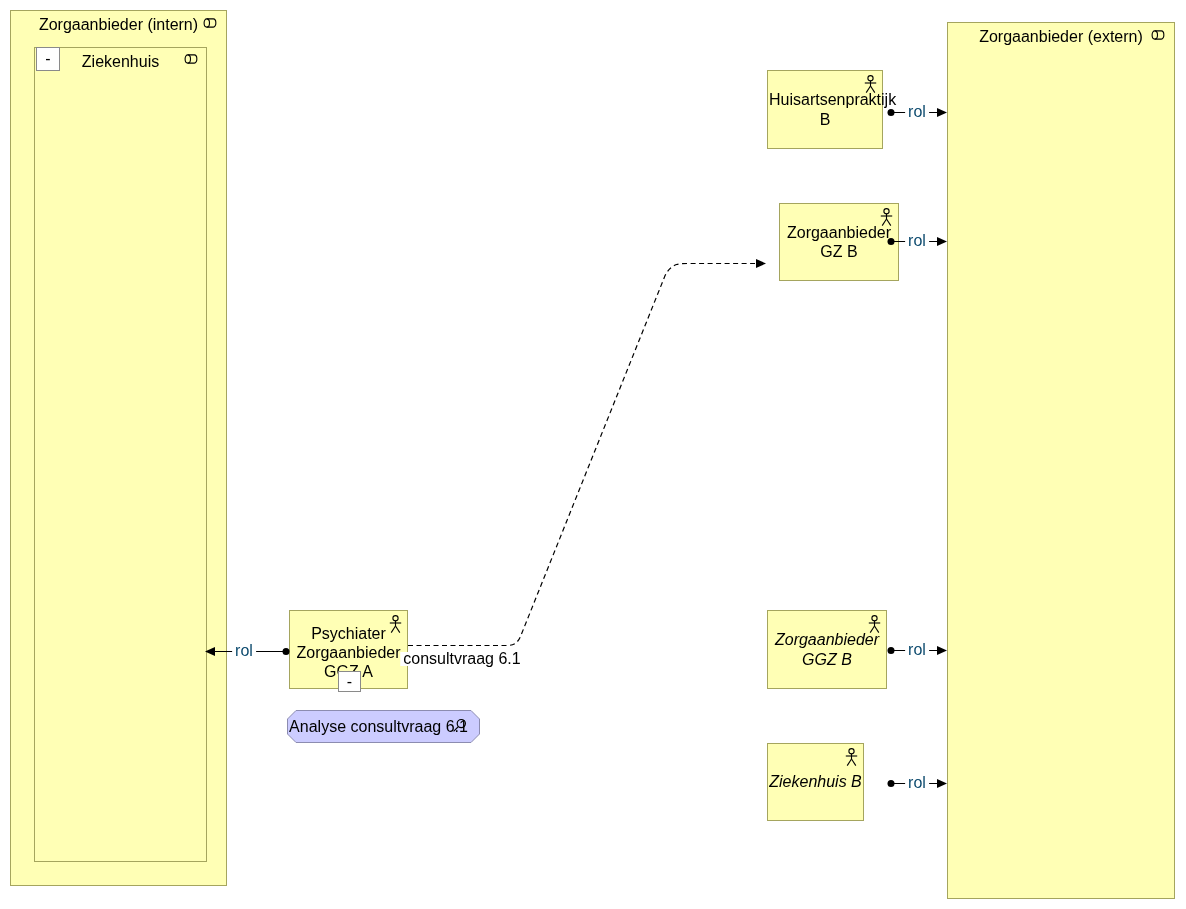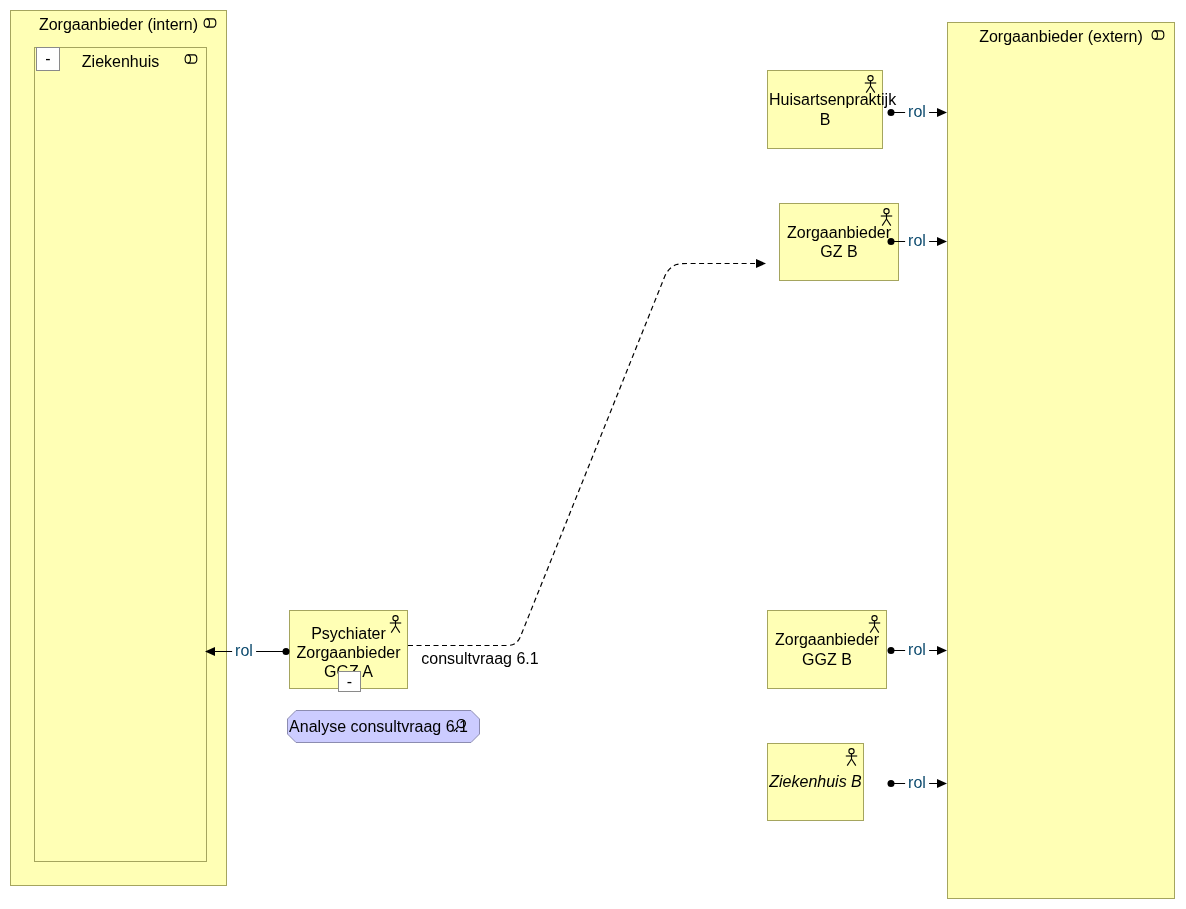--- a/index.html
+++ b/index.html
@@ -122,21 +122,21 @@
         <circle class="icon-stroke" cx="6.5" cy="3.2" r="2.6" stroke-width="1.1"></circle>
         <line class="icon-stroke" x1="6.5" y1="5.8" x2="6.5" y2="11" stroke-width="1.1"></line>
         <line class="icon-stroke" x1="0.8" y1="8" x2="12.2" y2="8" stroke-width="1.1"></line>
         <line class="icon-stroke" x1="6.5" y1="11" x2="2.2" y2="17.6" stroke-width="1.1"></line>
         <line class="icon-stroke" x1="6.5" y1="11" x2="10.8" y2="17.6" stroke-width="1.1"></line>
       </svg>
     </span>
     <span class="node-label">Zorgaanbieder GZ B</span>
   </div>
 
-  <div class="node biz actor-box" style="left:767px;top:610px;width:120px;height:79px;">
+  <div class="node biz actor-box" style="left:767px;top:610px;width:120px;height:79px;font-style:italic;">
     <span class="corner-icon actor-icon">
       <svg width="13" height="19" viewBox="0 0 13 19">
         <circle class="icon-stroke" cx="6.5" cy="3.2" r="2.6" stroke-width="1.1"></circle>
         <line class="icon-stroke" x1="6.5" y1="5.8" x2="6.5" y2="11" stroke-width="1.1"></line>
         <line class="icon-stroke" x1="0.8" y1="8" x2="12.2" y2="8" stroke-width="1.1"></line>
         <line class="icon-stroke" x1="6.5" y1="11" x2="2.2" y2="17.6" stroke-width="1.1"></line>
         <line class="icon-stroke" x1="6.5" y1="11" x2="10.8" y2="17.6" stroke-width="1.1"></line>
       </svg>
     </span>
     <span class="node-label">Zorgaanbieder GGZ B</span>
@@ -191,15 +191,15 @@
       <circle cx="891" cy="783.5" r="3.5"></circle>
       <polygon points="947,783.5 937,778.9 937,788.1"></polygon>
     </g>
   </svg>
 
   <div class="rel-label rol" style="left:244px;top:651px;">rol</div>
   <div class="rel-label rol" style="left:917px;top:112px;">rol</div>
   <div class="rel-label rol" style="left:917px;top:241px;">rol</div>
   <div class="rel-label rol" style="left:917px;top:650px;">rol</div>
   <div class="rel-label rol" style="left:917px;top:783px;">rol</div>
-  <div class="rel-label flow-label" style="left:462px;top:659px;margin-left:18px;">consultvraag 6.1</div>
+  <div class="rel-label flow-label" style="left:462px;top:659px;">consultvraag 6.1</div>
 
 </div>
 
 </body></html>

